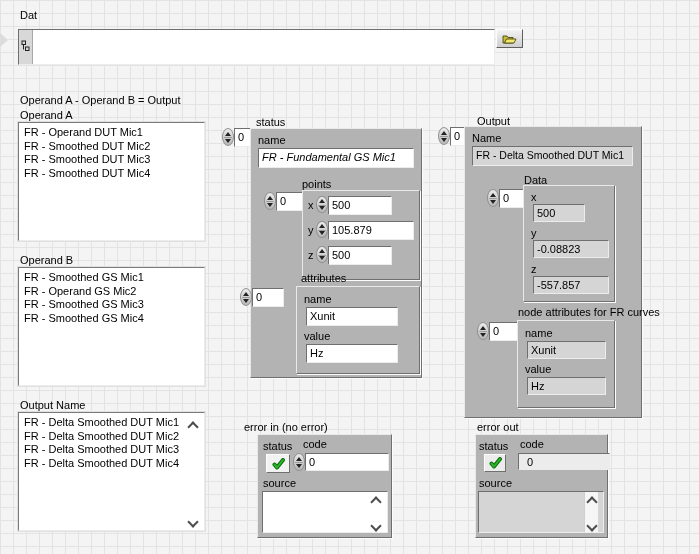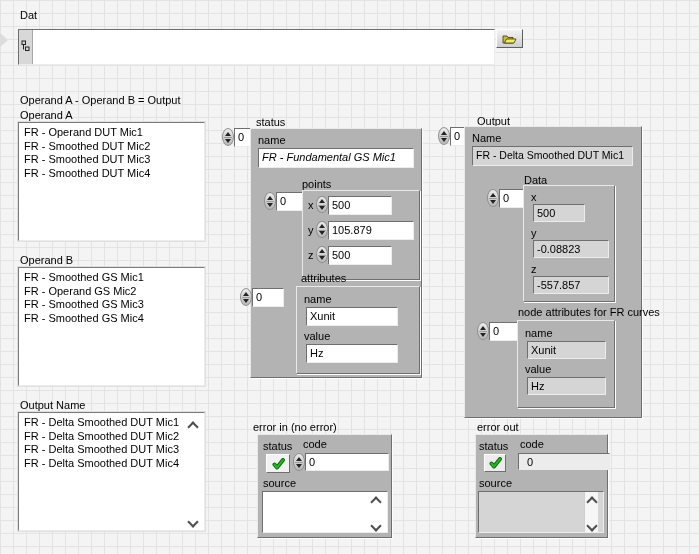--- a/index.html
+++ b/index.html
@@ -207,21 +207,21 @@
       <span class="tri down"></span>
   </div>
   <div class="field" style="left:489px;top:322px;width:24px;height:13px;">0</div>
   <div class="panel" style="left:517px;top:320px;width:96px;height:86px;"></div>
 
   <div class="lbl" style="left:525px;top:327px;">name</div>
   <div class="field gray" style="left:527px;top:341px;width:71px;height:12px;">Xunit</div>
   <div class="lbl" style="left:525px;top:363px;">value</div>
   <div class="field gray" style="left:527px;top:377px;width:71px;height:12px;">Hz</div>
 
-  <div class="lbl" style="left:253px;top:421px;">error in (no error)</div>
+  <div class="lbl" style="left:244px;top:421px;">error in (no error)</div>
   <div class="panel" style="left:257px;top:434px;width:133px;height:102px;"></div>
 
   <div class="lbl" style="left:263px;top:440px;">status</div>
   <div class="checkbtn" style="left:266px;top:454px;width:22px;height:17px;">
     <span>
       <svg width="13" height="12" viewBox="0 0 13 12">
         <path d="M2.5 6.5 L5 9.5 L11 2" fill="none" stroke="#0c6e0c" stroke-width="4" stroke-linecap="round" stroke-linejoin="round"></path>
         <path d="M2.5 6.5 L5 9.5 L11 2" fill="none" stroke="#2db52d" stroke-width="2" stroke-linecap="round" stroke-linejoin="round"></path>
       </svg>
     </span>

